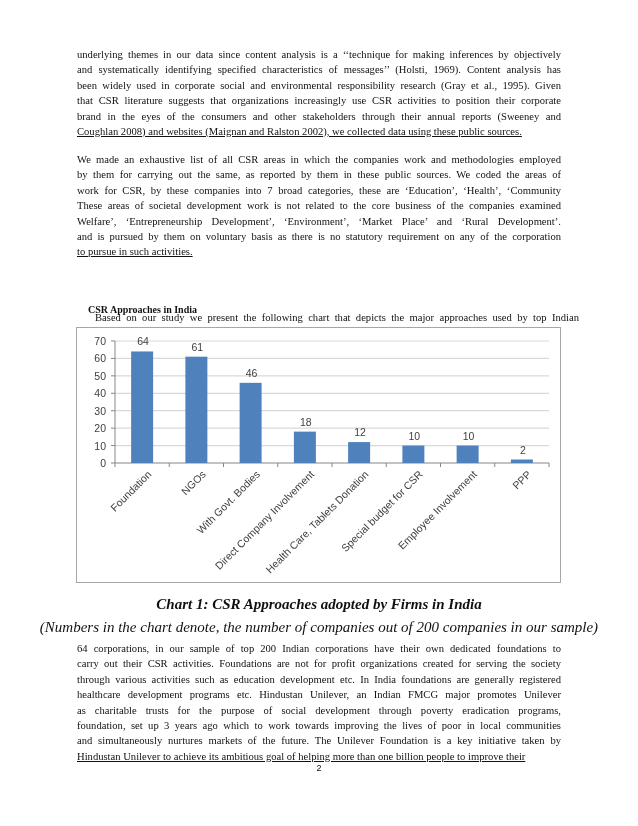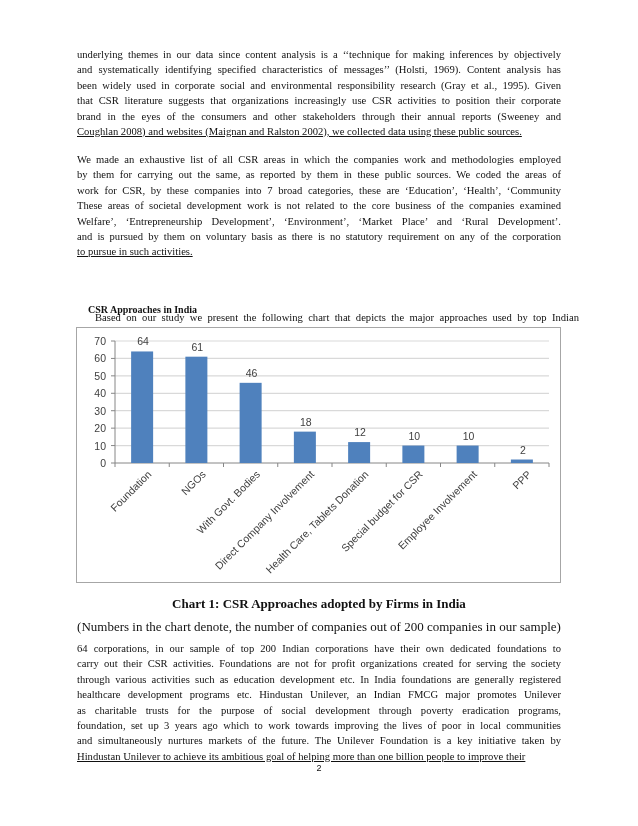--- a/index.html
+++ b/index.html
@@ -7,21 +7,21 @@
          font-family: "Liberation Serif", serif; color: #111; }
   .page { position: absolute; left: 0; top: 0; width: 638px; height: 624px; }
   .para { position: absolute; left: 77px; width: 484px; font-size: 10.6px; line-height: 15.4px;
           text-align: justify; margin: 0; }
   .para .line { display: block; text-align: justify; text-align-last: justify; white-space: nowrap; height: 15.4px; }
   .para .line.last { text-align-last: left; text-decoration: underline; }
   .heading { position: absolute; left: 72px; top: 288px; font-size: 10px; font-weight: bold; margin: 16px; }
   .chart-box { position: absolute; left: 76px; top: 327px; width: 485px; height: 256px;
                border: 1px solid #a6a6a6; box-sizing: border-box; background: #fff; }
   .chart-svg { position: absolute; left: 0; top: 0; }
-  .caption { position: absolute; left: 0; width: 638px; text-align: center; font-size: 13px; margin: 0; }
+  .caption { position: absolute; left: 0; width: 638px; text-align: center; font-size: 15px; margin: 0; font-style: italic; }
   .caption.bold { font-weight: bold; top: 596px; }
   .caption.note { top: 619px; }
   .page-num { position: absolute; left: 0; width: 638px; top: 763px; text-align: center;
               font-family: "Liberation Sans", sans-serif; font-size: 9px; }
 </style>
 </head>
 <body>
 
 <div class="page">
 

